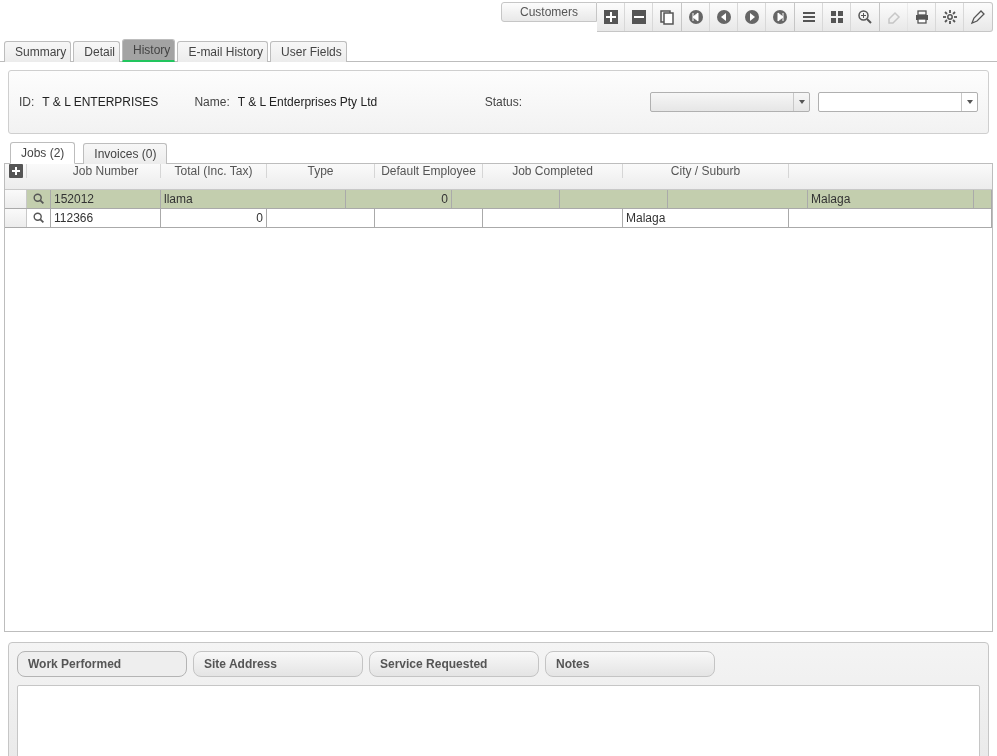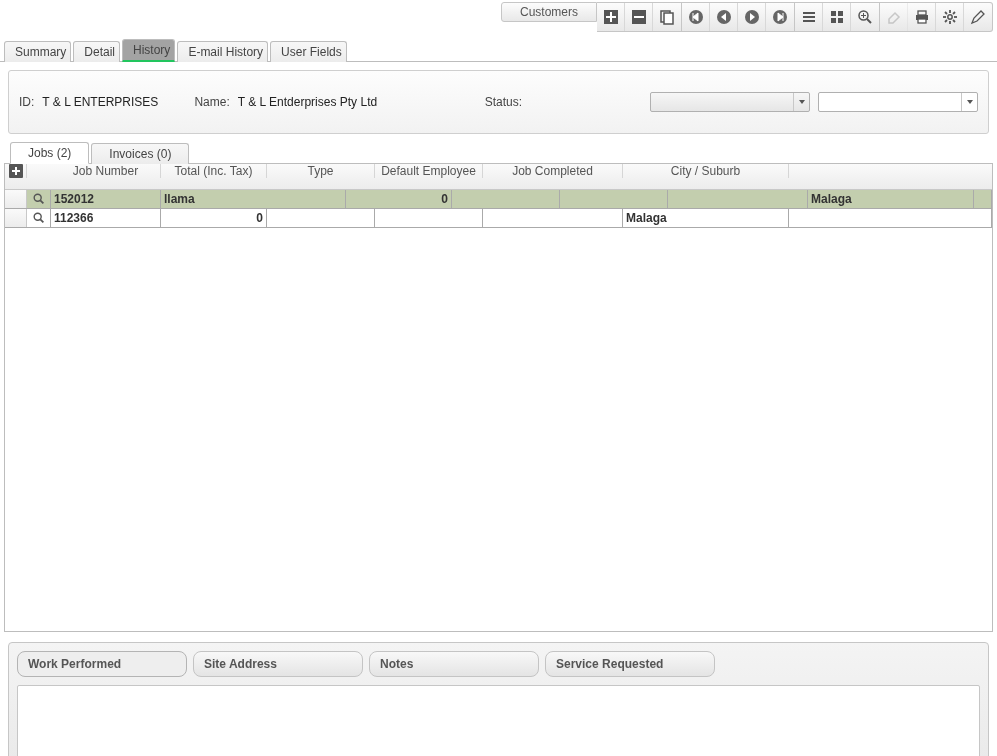--- a/index.html
+++ b/index.html
@@ -118,22 +118,22 @@
     align-items: flex-end;
     padding: 0 0 0 6px;
     height: 24px;
     border-bottom: 1px solid #bdbdbd;
     margin: 0 4px;
   }
   .sub-tab {
     border: 1px solid #bdbdbd;
     border-bottom: none;
     background: linear-gradient(#f7f7f7, #ececec);
-    padding: 3px 17px;
-    margin-right: 2px;
+    padding: 3px 10px;
+    margin-right: 8px;
     border-radius: 3px 3px 0 0;
     color: #444;
     cursor: pointer;
     font-size: 12px;
     position: relative;
     top: 1px;
   }
   .sub-tab.active {
     background: #fff;
     border-bottom: 1px solid #fff;
@@ -199,21 +199,20 @@
     font-size: 12px;
   }
   .grid-row.selected { background: #c3ceae; }
   .gc {
     border-right: 1px solid #aaa;
     padding: 1px 3px;
     display: flex;
     align-items: center;
     overflow: hidden;
     white-space: nowrap;
-    font-weight: bold;
   }
   .gc.num { justify-content: flex-end; }
   .gc.search {
     width: 24px;
     padding: 0;
     justify-content: center;
     cursor: pointer;
   }
   .gc.rowhead {
     width: 22px;
@@ -464,17 +463,17 @@
         <div class="gc c-city">Malaga</div>
         <div class="gc c-last"></div>
       </div>
     </div>
 </div>
 
 <div class="detail-panel">
   <div class="detail-tabs" id="detail-tabs">
       <div class="detail-tab active">Work Performed</div>
       <div class="detail-tab">Site Address</div>
+      <div class="detail-tab">Service Requested</div>
       <div class="detail-tab">Notes</div>
-      <div class="detail-tab">Service Requested</div>
     </div>
   <div class="detail-content"></div>
 </div>
 
 </body></html>

